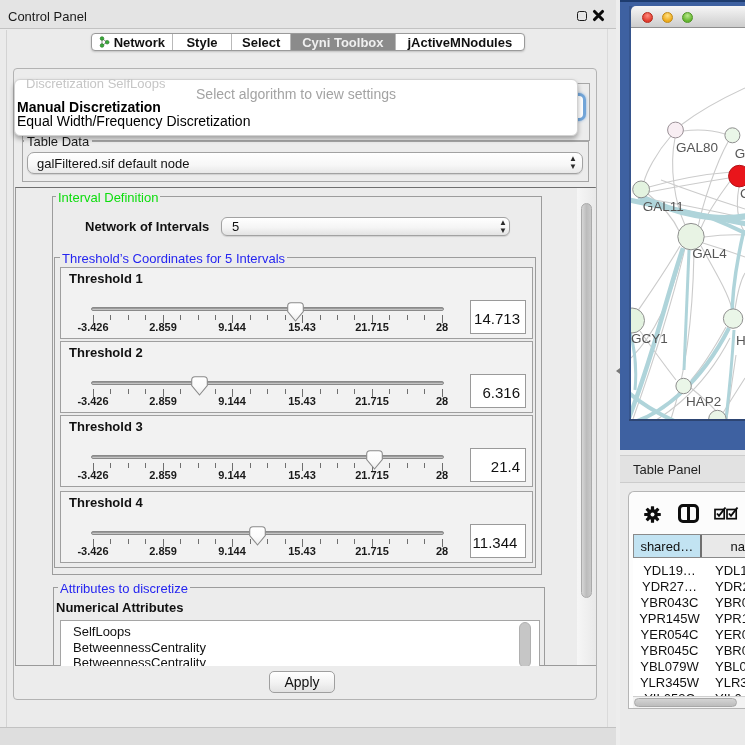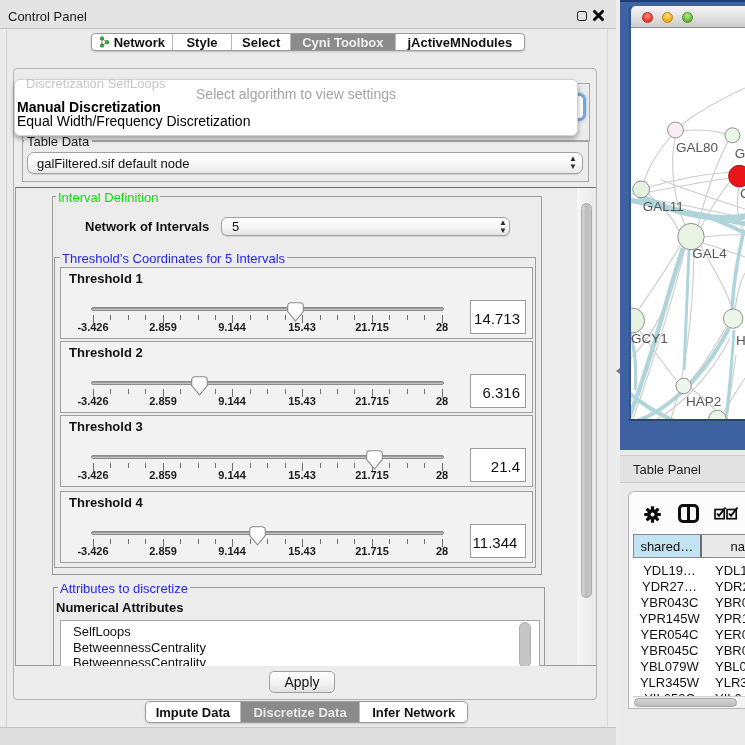--- a/index.html
+++ b/index.html
@@ -205,25 +205,20 @@
 <div class="abs" style="left:53px;top:587px;width:492px;height:79px;border:1px solid #9c9c9c;border-bottom:none"></div>
 <div class="lbl" style="left:58px;top:581px;font-size:13px;color:#2525f0;background:#ececec;padding:0 2px">Attributes to discretize</div>
 <div class="lbl" style="left:56px;top:600px;font-size:13px;font-weight:700;color:#111">Numerical Attributes</div>
 <div class="abs" style="left:60px;top:620px;width:480px;height:46px;background:#fff;border:1px solid #a5a5a5;border-bottom:none;overflow:hidden">
       <div style="position:absolute;left:12px;top:3px;font-size:13px;color:#111">SelfLoops</div>
       <div style="position:absolute;left:12px;top:19px;font-size:13px;color:#111">BetweennessCentrality</div>
       <div style="position:absolute;left:12px;top:34px;font-size:13px;color:#111">BetweennessCentrality</div>
       <div style="position:absolute;left:458px;top:1px;width:12px;height:46px;background:#c6c6c6;border:1px solid #b0b0b0;border-radius:6px"></div>
     </div>
 <div class="abs" style="left:269px;top:671px;width:66px;height:22px;background:linear-gradient(#ffffff,#f2f2f2 55%,#e2e2e2);border:1px solid #9f9f9f;border-radius:5px;text-align:center;font-size:14px;color:#111;line-height:20px">Apply</div>
-<div class="abs" style="left:145px;top:701px;width:323px;height:22px;background:#fff;border:1px solid #9c9c9c;border-radius:5px;box-shadow:0 1px 2px rgba(0,0,0,0.15);overflow:hidden;display:flex">
-<div style="width:95px;height:100%;color:#111;border-right:1px solid #b9b9b9;display:flex;align-items:center;justify-content:center;font-size:13px;font-weight:600">Impute Data</div>
-<div style="width:120px;height:100%;background:#8b8b8b;color:#e8e8e8;border-right:1px solid #b9b9b9;display:flex;align-items:center;justify-content:center;font-size:13px;font-weight:600">Discretize Data</div>
-<div style="width:107px;height:100%;color:#111;display:flex;align-items:center;justify-content:center;font-size:13px;font-weight:600">Infer Network</div>
-</div>
 <div class="abs" style="left:0;top:727px;width:616px;height:18px;background:#dedede;border-top:1px solid #c2c2c2"></div>
 <div class="abs" style="left:14px;top:79px;width:564px;height:57px;background:#fff;border:1px solid #d2d2d2;border-radius:6px;box-shadow:0 3px 5px rgba(0,0,0,0.32)"></div>
 <div class="lbl" style="left:26px;top:76px;font-size:13px;color:#c6c6c6">Discretization SelfLoops</div>
 <div class="lbl" style="left:296px;top:86px;transform:translateX(-50%);font-size:14px;color:#a3a3a3">Select algorithm to view settings</div>
 <div class="lbl" style="left:17px;top:99px;font-size:14px;font-weight:700;color:#000">Manual Discretization</div>
 <div class="lbl" style="left:17px;top:113px;font-size:14px;color:#000">Equal Width/Frequency Discretization</div>
 <div class="abs" style="left:620px;top:0;width:125px;height:450px;background:#3e61a1"></div>
 <div class="abs" style="left:620px;top:0;width:125px;height:2px;background:#1e3c6e"></div>
 <div class="abs" style="left:629px;top:6px;width:3px;height:413px;background:rgba(0,0,0,0.12)"></div>
 <div class="abs" style="left:631px;top:6px;width:114px;height:22px;background:linear-gradient(#f6f6f6,#cdcdcd);border-bottom:1px solid #8f8f8f;border-radius:5px 0 0 0"></div>

